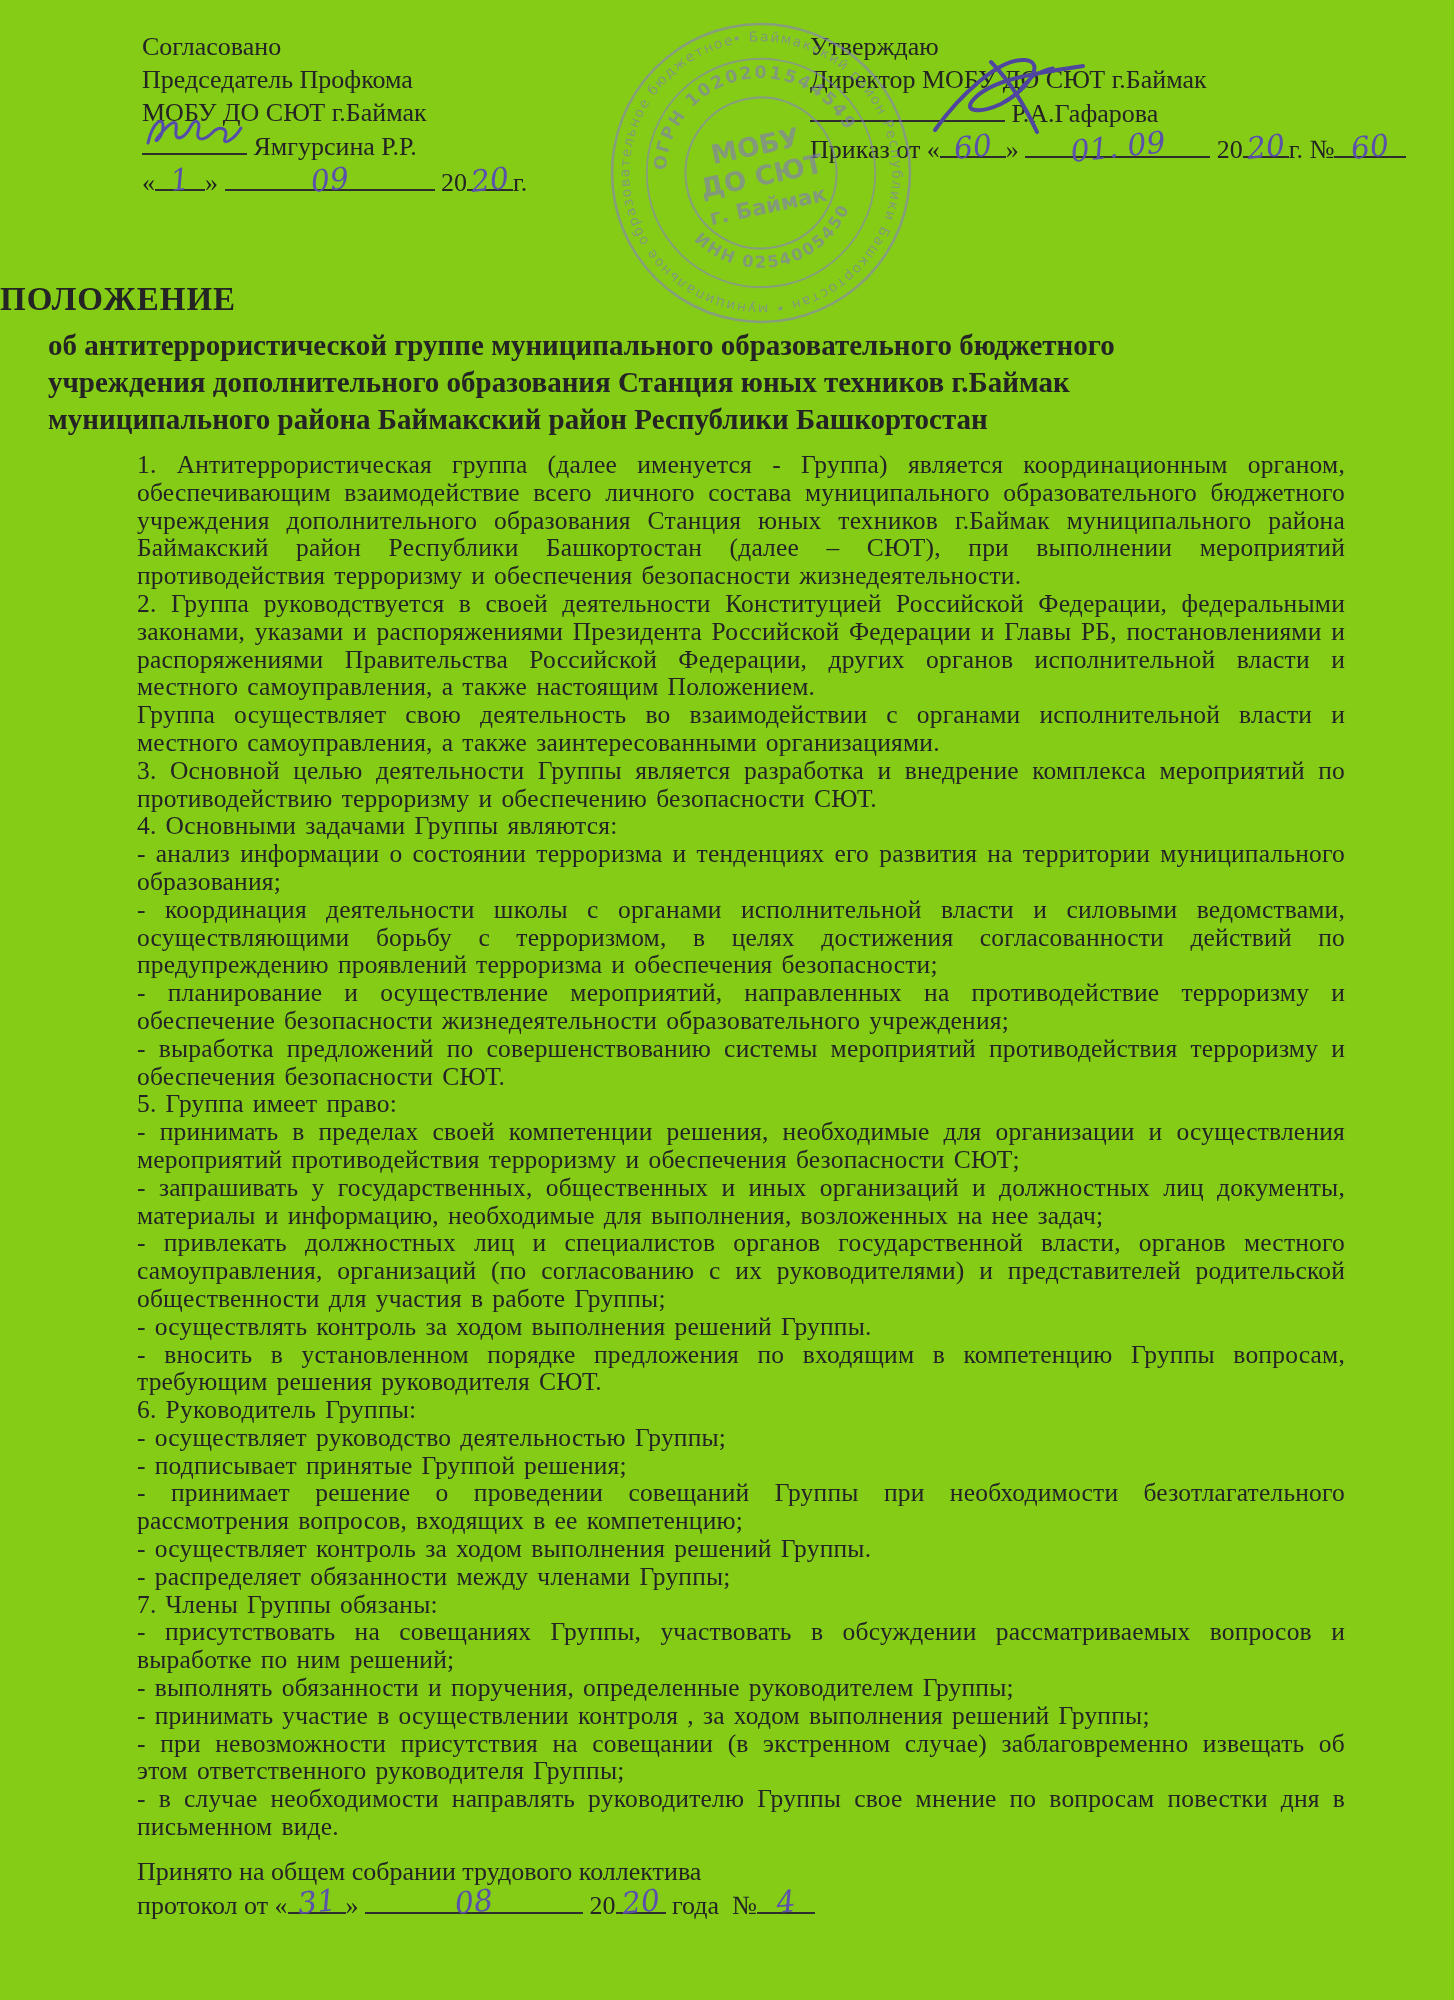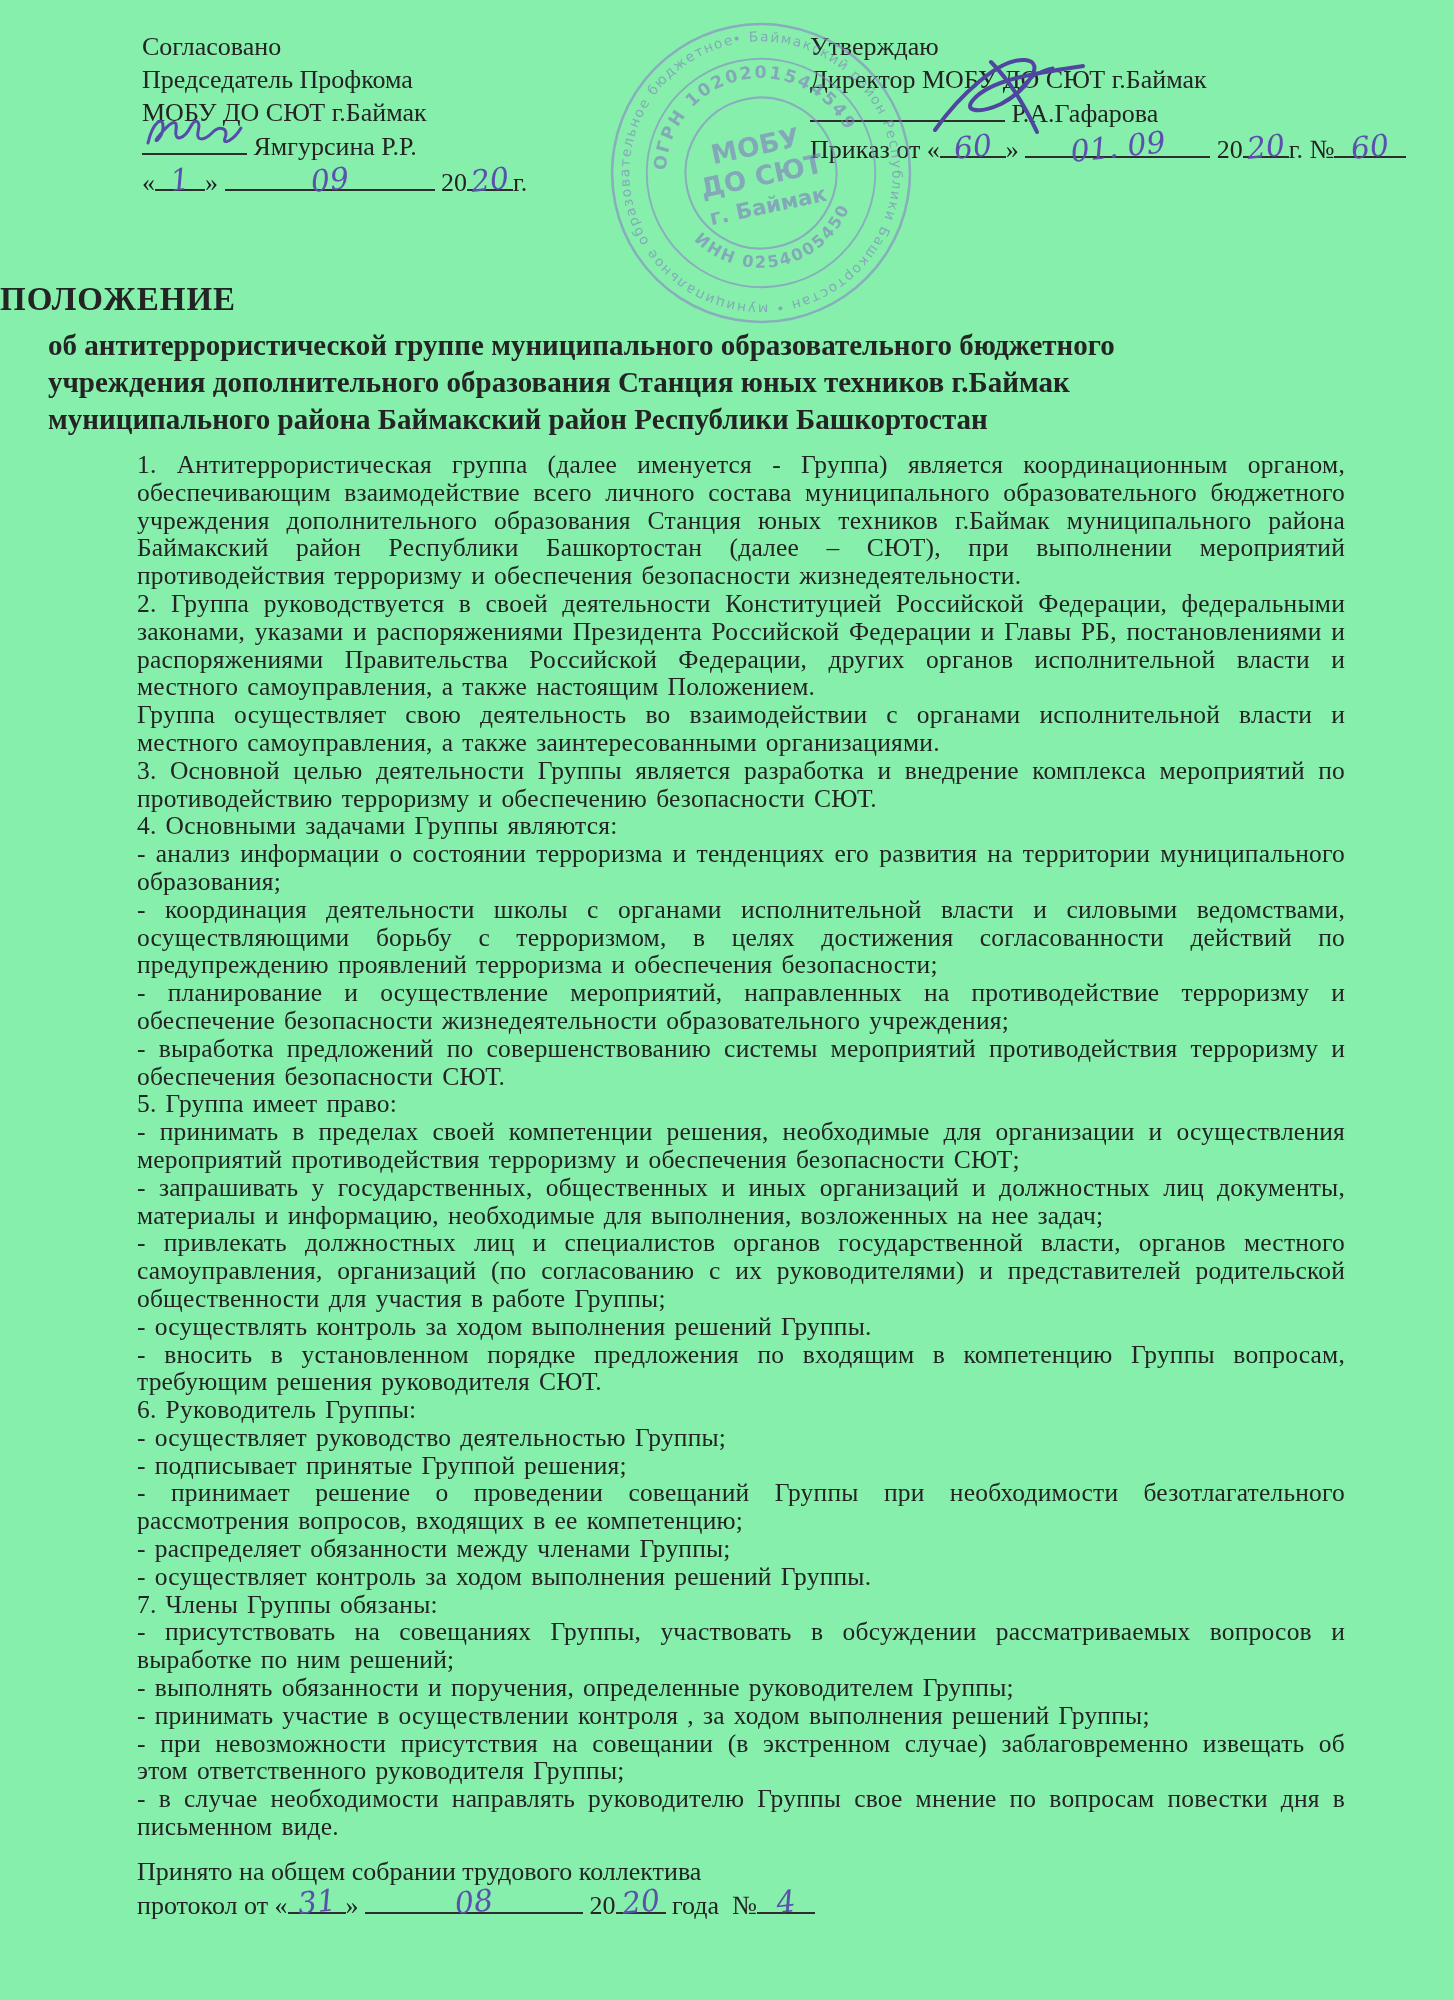--- a/index.html
+++ b/index.html
@@ -1,18 +1,18 @@
 <!DOCTYPE html>
 <html lang="ru"><head>
 <meta charset="utf-8">
 <style>
   html,body { margin:0; padding:0; background:#e8e8e6; }
   .page {
     position:relative; width:1454px; height:2000px;
-    background:#86efac; overflow:hidden;
+    background:#84cc16; overflow:hidden;
     font-family:"Liberation Serif", serif; color:#242424;
   }
 
   
   .approval { position:absolute; font-size:26px; line-height:33px; white-space:nowrap; }
   .approval.left  { left:142px; top:30px; }
   .approval.right { left:810px; top:30px; }
   .line { height:33px; }
   .sig-line { height:36px; }
 
@@ -147,22 +147,22 @@
     <p>5. Группа имеет право:</p>
     <p>- принимать в пределах своей компетенции решения, необходимые для организации и осуществления мероприятий противодействия терроризму и обеспечения безопасности СЮТ;</p>
     <p>- запрашивать у государственных, общественных и иных организаций и должностных лиц документы, материалы и информацию, необходимые для выполнения, возложенных на нее задач;</p>
     <p>- привлекать должностных лиц и специалистов органов государственной власти, органов местного самоуправления, организаций (по согласованию с их руководителями) и представителей родительской общественности для участия в работе Группы;</p>
     <p>- осуществлять контроль  за ходом выполнения решений Группы.</p>
     <p>- вносить в установленном порядке предложения по входящим в компетенцию Группы вопросам, требующим решения руководителя СЮТ.</p>
     <p>6. Руководитель Группы:</p>
     <p>- осуществляет руководство деятельностью Группы;</p>
     <p>- подписывает принятые Группой решения;</p>
     <p>- принимает решение о проведении совещаний Группы при необходимости безотлагательного рассмотрения вопросов, входящих в ее компетенцию;</p>
+    <p>- осуществляет контроль за ходом выполнения решений Группы.</p>
     <p>- распределяет обязанности между членами Группы;</p>
-    <p>- осуществляет контроль за ходом выполнения решений Группы.</p>
     <p>7. Члены Группы обязаны:</p>
     <p>- присутствовать на совещаниях Группы, участвовать в обсуждении рассматриваемых вопросов и выработке по ним решений;</p>
     <p>- выполнять обязанности и поручения, определенные руководителем Группы;</p>
     <p>- принимать участие в осуществлении контроля , за ходом выполнения решений Группы;</p>
     <p>- при невозможности присутствия на совещании (в экстренном случае) заблаговременно извещать об этом ответственного руководителя Группы;</p>
     <p>- в случае необходимости направлять руководителю Группы свое мнение по вопросам повестки дня в письменном виде.</p>
   </div>
 
   <div class="footer">
     <div class="line">Принято на общем собрании трудового коллектива</div>

